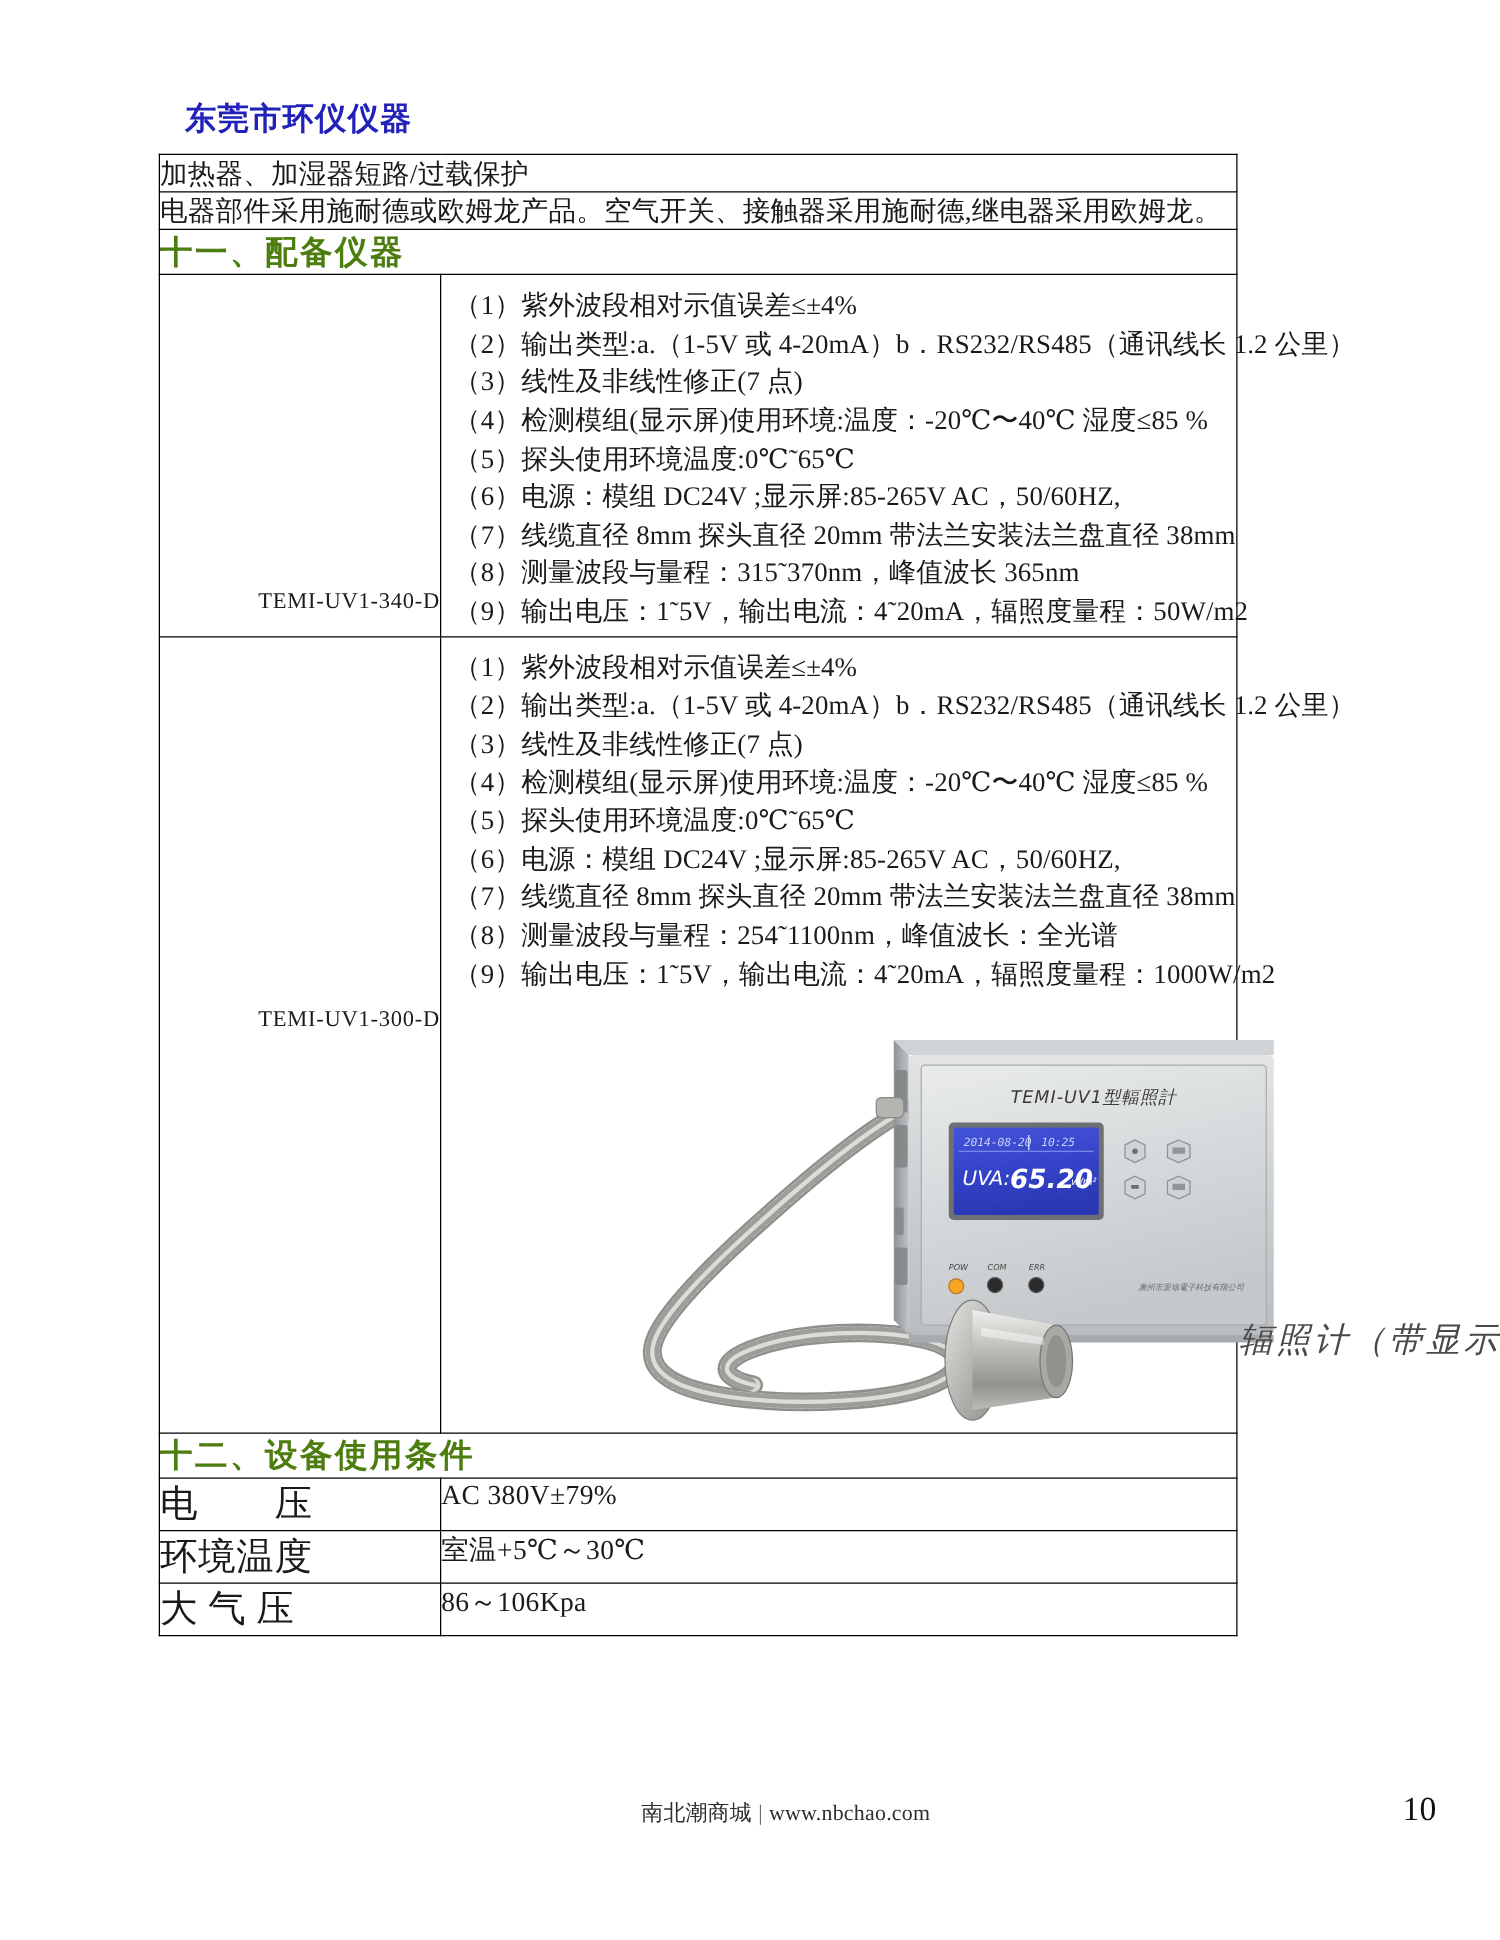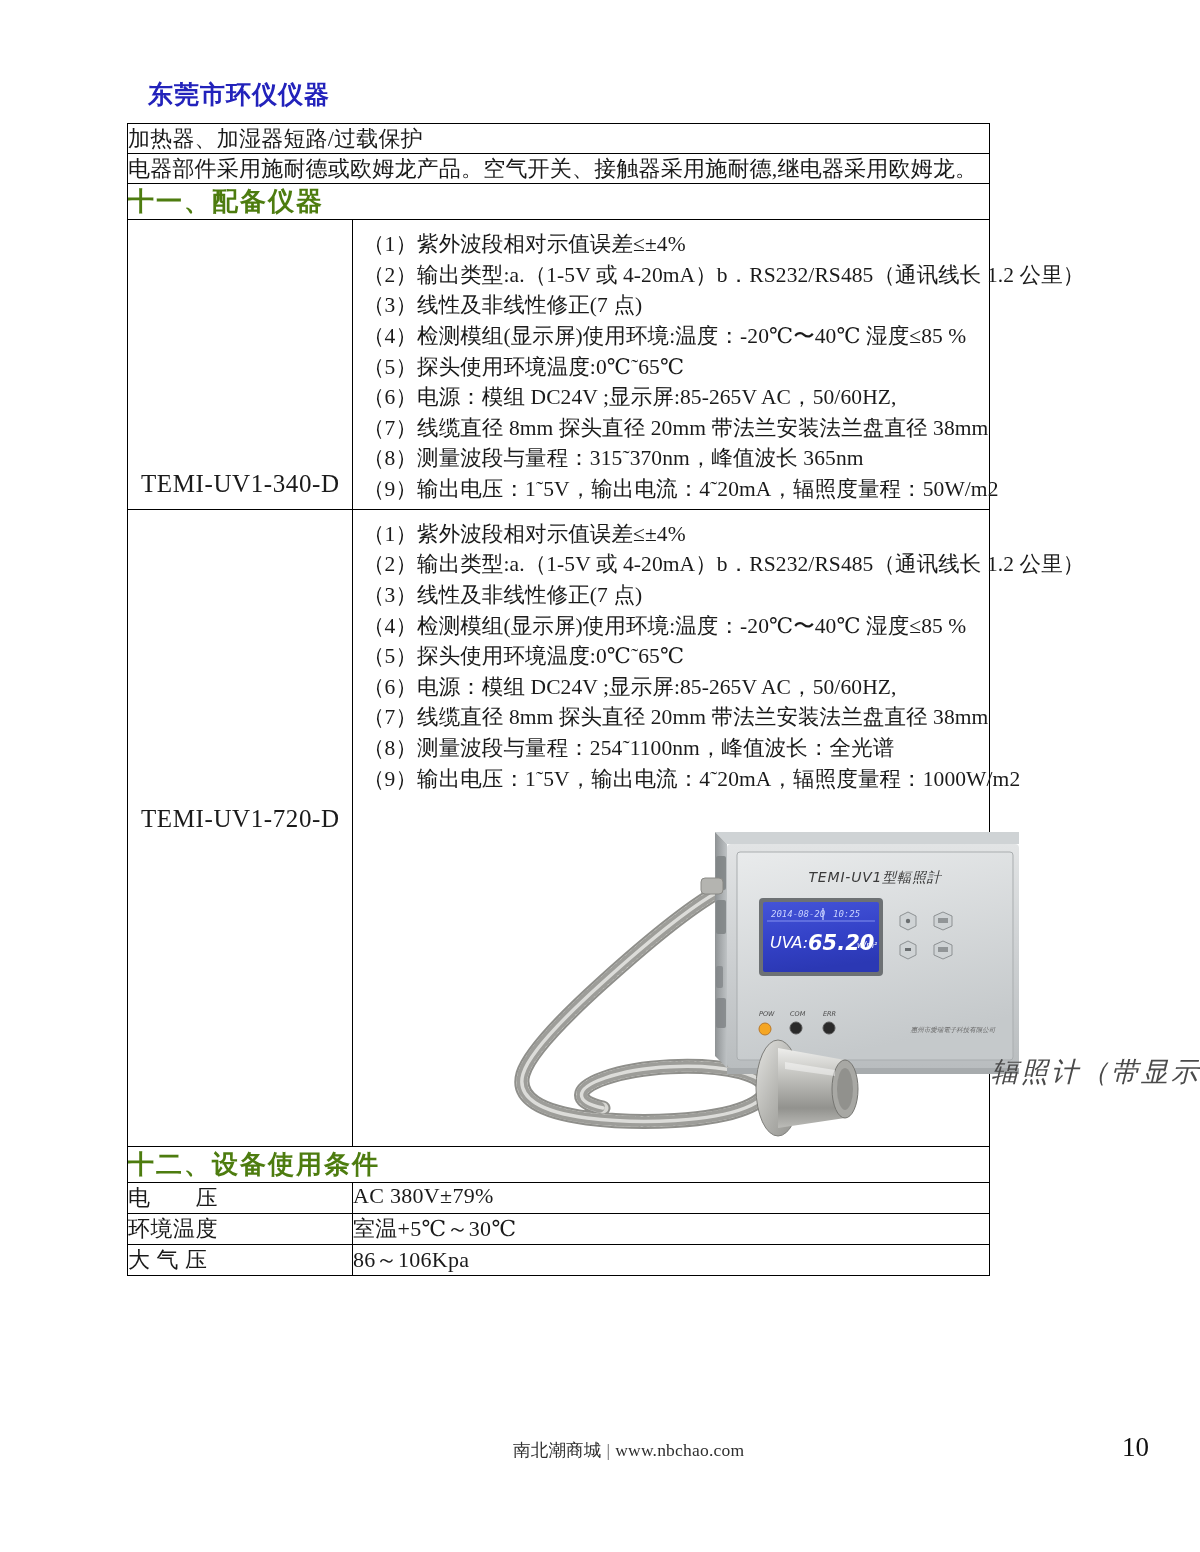--- a/index.html
+++ b/index.html
@@ -69,22 +69,22 @@
     font-family: "DejaVu Sans", "Liberation Sans", sans-serif;
     font-weight: bold;
     color: #4d7c0f;
     font-size: 26px;
     letter-spacing: 2px;
     padding: 7px 9px 8px 11px;
     white-space: nowrap;
   }
 
   .model-cell {
-    text-align: left;
-    font-size: 25px;
+    text-align: right;
+    font-size: 18px;
     font-family: "Liberation Serif", "DejaVu Serif", serif;
     letter-spacing: 0.6px;
     white-space: nowrap;
   }
   .model-label-340 { padding: 250px 0 0 13px; }
   .model-label-420 { padding: 295px 0 0 13px; }
 
   .spec-list {
     list-style: none;
     margin: 0;
@@ -118,21 +118,21 @@
   .device-svg {
     position: absolute;
     left: 110px;
     top: 0;
     width: 560px;
     height: 330px;
   }
 
   
   .cond-key {
-    font-size: 22px;
+    font-size: 30px;
     padding: 11px 0 11px 14px;
     white-space: nowrap;
     letter-spacing: 0.5px;
   }
   .cond-val {
     font-size: 22px;
     padding: 11px 0 11px 14px;
     white-space: nowrap;
     letter-spacing: 0.3px;
   }
@@ -209,21 +209,21 @@
             <li>（6）电源：模组 DC24V ;显示屏:85-265V AC，50/60HZ,</li>
             <li>（7）线缆直径 8mm 探头直径 20mm 带法兰安装法兰盘直径 38mm</li>
             <li>（8）测量波段与量程：315˜370nm，峰值波长 365nm</li>
             <li>（9）输出电压：1˜5V，输出电流：4˜20mA，辐照度量程：50W/m2</li>
           </ul>
         </td>
       </tr>
 
       <tr>
         <td class="model-cell">
-          <div class="model-label-420">TEMI-UV1-720-D</div>
+          <div class="model-label-420">TEMI-UV1-300-D</div>
         </td>
         <td>
           <ul class="spec-list">
             <li>（1）紫外波段相对示值误差≤±4%</li>
             <li>（2）输出类型:a.（1-5V 或 4-20mA）b．RS232/RS485（通讯线长 1.2 公里）</li>
             <li>（3）线性及非线性修正(7 点)</li>
             <li>（4）检测模组(显示屏)使用环境:温度：-20℃〜40℃ 湿度≤85 %</li>
             <li>（5）探头使用环境温度:0℃˜65℃</li>
             <li>（6）电源：模组 DC24V ;显示屏:85-265V AC，50/60HZ,</li>
             <li>（7）线缆直径 8mm 探头直径 20mm 带法兰安装法兰盘直径 38mm</li>

